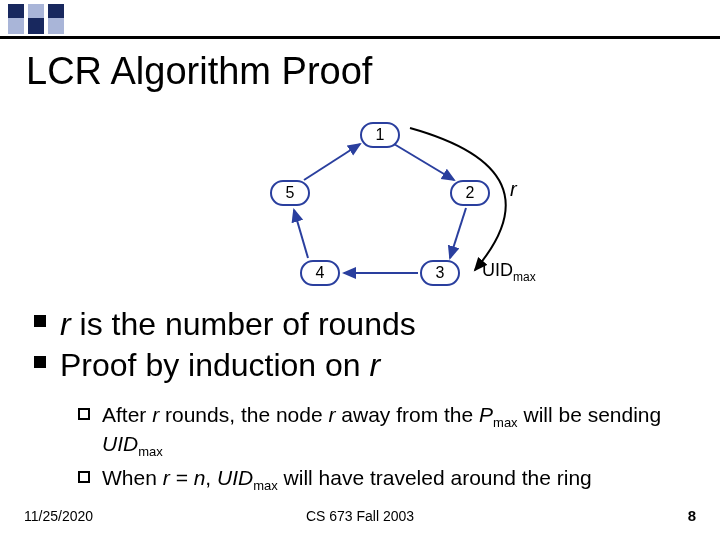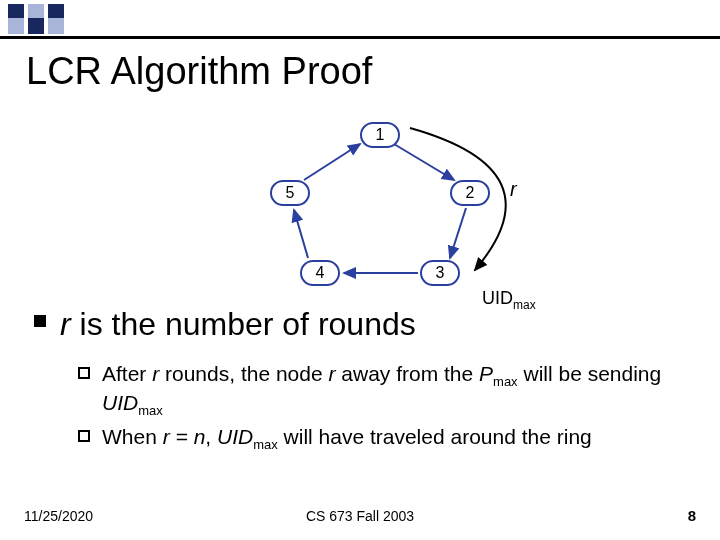--- a/index.html
+++ b/index.html
@@ -9,21 +9,21 @@
   .blue-square { position: absolute; width: 16px; height: 16px; }
   .top-line { position: absolute; left: 0; top: 36px; width: 720px; height: 3px; background: #000; }
   .title { position: absolute; left: 26px; top: 50px; font-size: 38px; font-weight: 400; color: #000; }
   .diagram { position: absolute; left: 0; top: 110px; width: 720px; height: 190px; }
   .node { position: absolute; width: 40px; height: 26px; border: 2px solid #2a3f9e; border-radius: 13px; background: #fff; text-align: center; line-height: 22px; font-size: 16px; }
   .edge { stroke: #2a3f9e; stroke-width: 2; fill: none; }
   .arrowhead { fill: #2a3f9e; }
   .rarc { stroke: #000; stroke-width: 2; fill: none; }
   .rarrow { fill: #000; }
   .r-label { position: absolute; font-style: italic; font-size: 20px; }
-  .uid-label { position: absolute; font-size: 18px; margin-top: 28px; }
+  .uid-label { position: absolute; font-size: 18px; }
   .uid-label sub { font-size: 12px; }
   .body { position: absolute; left: 34px; top: 306px; width: 660px; }
   .l1 { display: flex; align-items: flex-start; margin-bottom: 4px; }
   .sq { width: 12px; height: 12px; background: #000; margin-top: 9px; margin-right: 14px; flex-shrink: 0; }
   .l1-text { font-size: 32px; color: #000; }
   .l1-text .ital { font-style: italic; }
   .l2 { padding-left: 44px; margin-top: 18px; }
   .l2-item { display: flex; align-items: flex-start; margin-bottom: 4px; }
   .hollow { width: 12px; height: 12px; border: 2px solid #000; background: #fff; margin-top: 6px; margin-right: 12px; flex-shrink: 0; }
   .l2-text { font-size: 21px; color: #000; line-height: 1.25; }
@@ -78,20 +78,24 @@
     <div class="uid-label" style="left:482px;top:150px">
       <span>UID</span><sub>max</sub>
     </div>
   </div>
 
   <div class="body">
     <div class="l1">
       <div class="sq"></div>
       <div class="l1-text"><span class="ital">r</span><span> is the number of rounds</span></div>
     </div>
+    <div class="l1">
+      <div class="sq"></div>
+      <div class="l1-text"><span>Proof by induction on </span><span class="ital">r</span></div>
+    </div>
     <div class="l2">
       <div class="l2-item">
         <div class="hollow"></div>
         <div class="l2-text" id="sb0">After <span class="ital">r</span> rounds, the node <span class="ital">r</span> away from the <span class="ital">P</span><sub>max</sub> will be sending <span class="ital">UID</span><sub>max</sub></div>
       </div>
       <div class="l2-item">
         <div class="hollow"></div>
         <div class="l2-text" id="sb1">When <span class="ital">r = n</span>, <span class="ital">UID</span><sub>max</sub> will have traveled around the ring</div>
       </div>
     </div>

